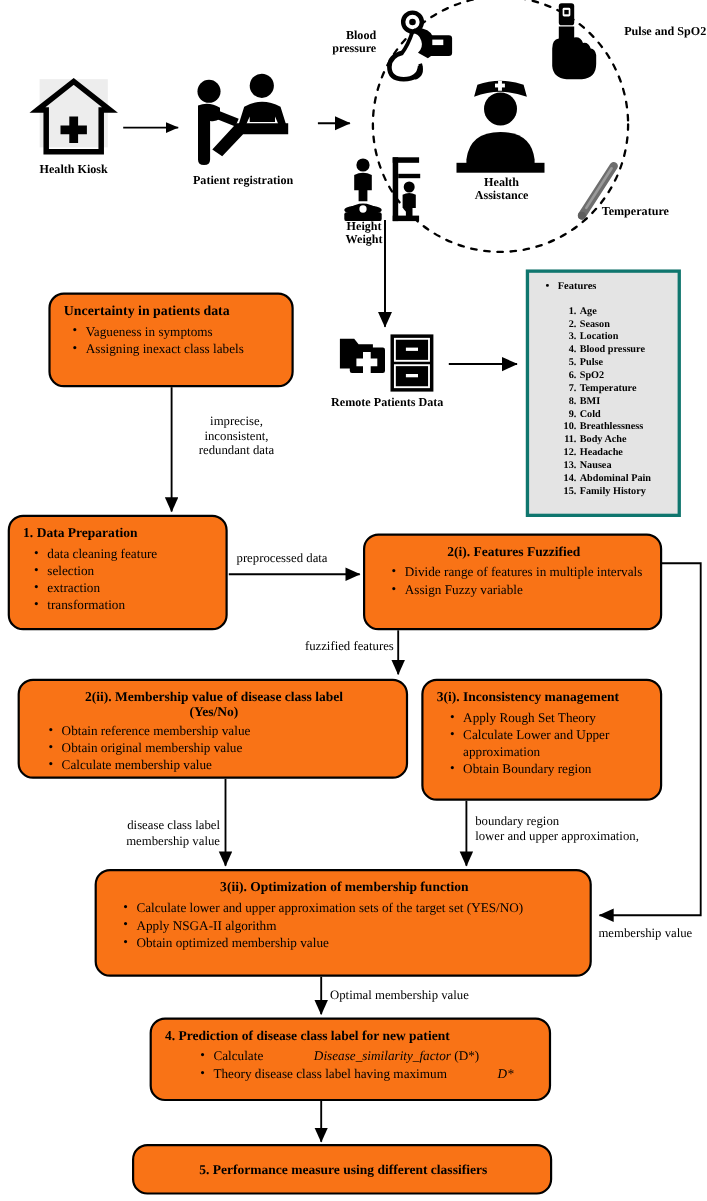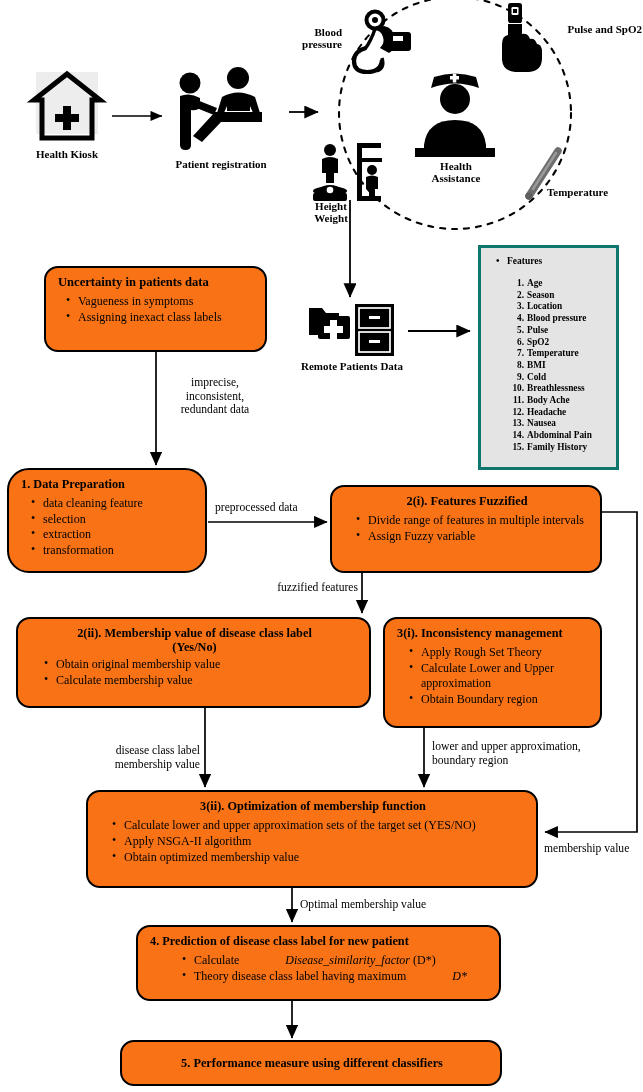--- a/index.html
+++ b/index.html
@@ -310,21 +310,21 @@
       <li>Assigning inexact class labels</li>
     </ul>
   </div>
 
   <div class="elabel center" style="left:160px; top:376px; width:110px;">
     <div>imprecise,</div>
     <div>inconsistent,</div>
     <div>redundant data</div>
   </div>
 
-  <div class="fbox" style="left:7px; top:468px; width:200px; height:105px;border-radius:22px;">
+  <div class="fbox" style="left:7px; top:468px; width:200px; height:105px;">
     <div class="title">1. Data Preparation</div>
     <ul class="tight" style="padding-left:22px;">
       <li>data cleaning feature</li>
       <li>selection</li>
       <li>extraction</li>
       <li>transformation</li>
     </ul>
   </div>
 
   <div class="elabel" style="left:215px; top:501px; width:110px;">preprocessed data</div>
@@ -338,42 +338,43 @@
   </div>
 
   <div class="elabel" style="left:246px; top:581px; width:112px; text-align:right;">fuzzified features</div>
 
   <div class="fbox" style="left:16px; top:617px; width:355px; height:91px;">
     <div class="title center" style="margin-bottom:3px;">
       <div>2(ii). Membership value of disease class label</div>
       <div>(Yes/No)</div>
     </div>
     <ul class="tight" style="padding-left:26px;">
+      <li>Obtain reference membership value</li>
       <li>Obtain original membership value</li>
       <li>Calculate membership value</li>
     </ul>
   </div>
 
   <div class="fbox" style="left:383px; top:617px; width:219px; height:111px;">
     <div class="title">3(i). Inconsistency management</div>
     <ul style="padding-left:24px;">
       <li>Apply Rough Set Theory</li>
       <li>Calculate Lower and Upper approximation</li>
       <li>Obtain Boundary region</li>
     </ul>
   </div>
 
   <div class="elabel" style="left:90px; top:744px; width:110px; text-align:right;">
     <div>disease class label</div>
     <div>membership value</div>
   </div>
 
   <div class="elabel" style="left:432px; top:740px; width:210px;">
+    <div>boundary region</div>
     <div>lower and upper approximation,</div>
-    <div>boundary region</div>
   </div>
 
   <div class="fbox" style="left:86px; top:790px; width:452px; height:98px;">
     <div class="title center">3(ii). Optimization of membership function</div>
     <ul style="padding-left:24px;">
       <li>Calculate lower and upper approximation sets of the target set (YES/NO)</li>
       <li>Apply NSGA-II algorithm</li>
       <li>Obtain optimized membership value</li>
     </ul>
   </div>

